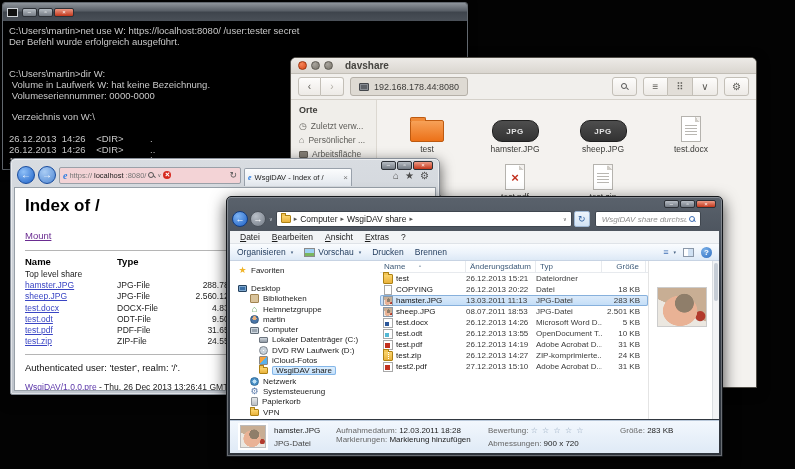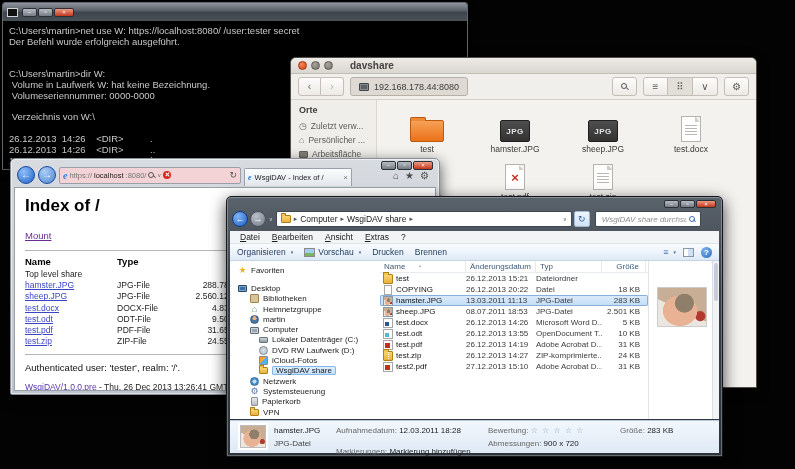--- a/index.html
+++ b/index.html
@@ -41,21 +41,21 @@
   .cmd-body{padding:5px 6px;font-family:"DejaVu Sans Mono",monospace;font-size:9.5px;line-height:10.8px;color:#c8c8c8;}
   .cl{white-space:pre;height:10.8px;}
 
   
   .nt-win{position:absolute;left:290px;top:57px;width:467px;height:331px;z-index:20;
       background:#f4f2ef;border:1px solid #514e48;border-radius:6px 6px 0 0;box-shadow:0 3px 12px rgba(0,0,0,.6);}
   .nt-titlebar{height:16px;display:flex;align-items:center;gap:4px;padding:0 7px;border-radius:5px 5px 0 0;
       background:linear-gradient(#edebe7,#dad6d0);border-bottom:1px solid #c2beb6;}
   .nt-circ{width:9px;height:9px;border-radius:50%;background:radial-gradient(circle at 35% 30%,#a9a59e,#777369);border:1px solid #5d5a53;flex:none;}
   .nt-circ.close{background:radial-gradient(circle at 35% 30%,#f6855a,#d94715);border-color:#9c3510;}
-  .nt-title{font-size:10px;font-weight:bold;color:#454440;margin-left:13px;}
+  .nt-title{font-size:10px;font-weight:bold;color:#454440;margin-left:8px;}
   .nt-toolbar{height:26px;display:flex;align-items:center;gap:6px;padding:0 7px;background:#f1efec;border-bottom:1px solid #d5d1ca;}
   .nt-btn,.nt-cellbtn{height:19px;display:flex;align-items:center;justify-content:center;
       background:linear-gradient(#fdfcfb,#edeae6);border:1px solid #c3bfb7;border-radius:3px;color:#5b5a55;font-size:10px;}
   .nt-navgrp{display:flex;}
   .nt-navgrp .nt-cellbtn{width:23px;border-radius:0;}
   .nt-navgrp .nt-cellbtn:first-child{border-radius:3px 0 0 3px;}
   .nt-navgrp .nt-cellbtn:last-child{border-radius:0 3px 3px 0;border-left:none;color:#b3afa7;}
   .nt-path{height:19px;display:flex;align-items:center;gap:5px;padding:0 8px;background:#dedad3;
       border:1px solid #b5b0a8;border-radius:3px;font-size:9px;color:#3c3b38;}
   .nt-path-ico{width:10px;height:8px;background:#5d6167;border:1px solid #43464b;border-radius:1px;box-shadow:inset 0 0 0 1px #868b92;flex:none;}
@@ -70,21 +70,21 @@
   .nt-sidebar{width:86px;background:#f0eeea;border-right:1px solid #dcd8d1;padding-top:5px;flex:none;}
   .nt-side-head{font-size:9px;font-weight:bold;color:#3d3c39;padding:0 0 4px 8px;}
   .nt-side-item{display:flex;align-items:center;gap:4px;padding:2px 2px 2px 8px;font-size:8.5px;color:#5c5b57;white-space:nowrap;overflow:hidden;}
   .nt-side-item .g{font-size:9px;color:#6e6d68;flex:none;}
   .nt-mini-folder{width:9px;height:7px;background:#8a8populate075;background:#857f76;border:1px solid #635e55;border-radius:1px;flex:none;}
   .nt-files{flex:1;display:flex;flex-wrap:wrap;align-content:flex-start;padding:6px 0 0 6px;}
   .nt-cell{width:88px;height:48px;display:flex;flex-direction:column;align-items:center;justify-content:flex-end;}
   .nt-label{font-size:8.5px;color:#3a3a37;margin-top:3px;line-height:9px;}
   .big-folder{width:34px;height:22px;background:linear-gradient(#f6a158,#ec7118);border:1px solid #bd5a10;border-radius:2px;position:relative;}
   .big-folder::before{content:"";position:absolute;top:-4px;left:-1px;width:14px;height:3px;background:#ef8936;border:1px solid #bd5a10;border-bottom:none;border-radius:2px 2px 0 0;}
-  .big-jpg{width:30px;height:22px;background:linear-gradient(#4e4e4e,#323232);border:1px solid #1f1f1f;border-radius:2px;
+  .big-jpg{width:47px;height:22px;background:linear-gradient(#4e4e4e,#323232);border:1px solid #1f1f1f;border-radius:10px;
       display:flex;align-items:center;justify-content:center;color:#e3e3e3;font-size:8px;font-weight:bold;letter-spacing:.5px;}
   .big-page{width:20px;height:26px;}
   .big-odt::after{content:"";position:absolute;left:2px;bottom:2px;width:9px;height:8px;background:#53b8d4;}
   .big-pdf-x{position:absolute;left:0;right:0;top:4px;text-align:center;color:#c2301f;font-weight:bold;font-size:13px;line-height:18px;}
 
   
   .ie-win{position:absolute;left:10px;top:158px;width:430px;height:237px;z-index:30;
       background:linear-gradient(#d8dce1,#bec4cc);border:1px solid #878e98;border-radius:5px 5px 2px 2px;
       box-shadow:inset 0 0 0 1px rgba(255,255,255,.5),0 4px 14px rgba(0,0,0,.65);}
   .ie-controls{position:absolute;top:2px;right:6px;}
@@ -597,21 +597,21 @@
           <span class="thumb"></span>
         </div>
     </div>
     <div class="exp-details">
       <div class="photo thumb"></div>
       <span class="dt dval" style="left:44px;top:5px;">hamster.JPG</span>
       <span class="dt dval" style="left:44px;top:18px;color:#444;">JPG-Datei</span>
       <span class="dt" style="left:106px;top:5px;">
         <span class="dlabel">Aufnahmedatum:</span> <span class="dval">12.03.2011 18:28</span>
       </span>
-      <span class="dt" style="left:106px;top:26px;">
+      <span class="dt" style="left:106px;top:14px;">
         <span class="dlabel">Markierungen:</span> <span class="dval">Markierung hinzufügen</span>
       </span>
       <span class="dt" style="left:258px;top:5px;">
         <span class="dlabel">Bewertung:</span> <span class="dstars">☆ ☆ ☆ ☆ ☆</span>
       </span>
       <span class="dt" style="left:258px;top:18px;">
         <span class="dlabel">Abmessungen:</span> <span class="dval">900 x 720</span>
       </span>
       <span class="dt" style="left:390px;top:5px;">
         <span class="dlabel">Größe:</span> <span class="dval">283 KB</span>

